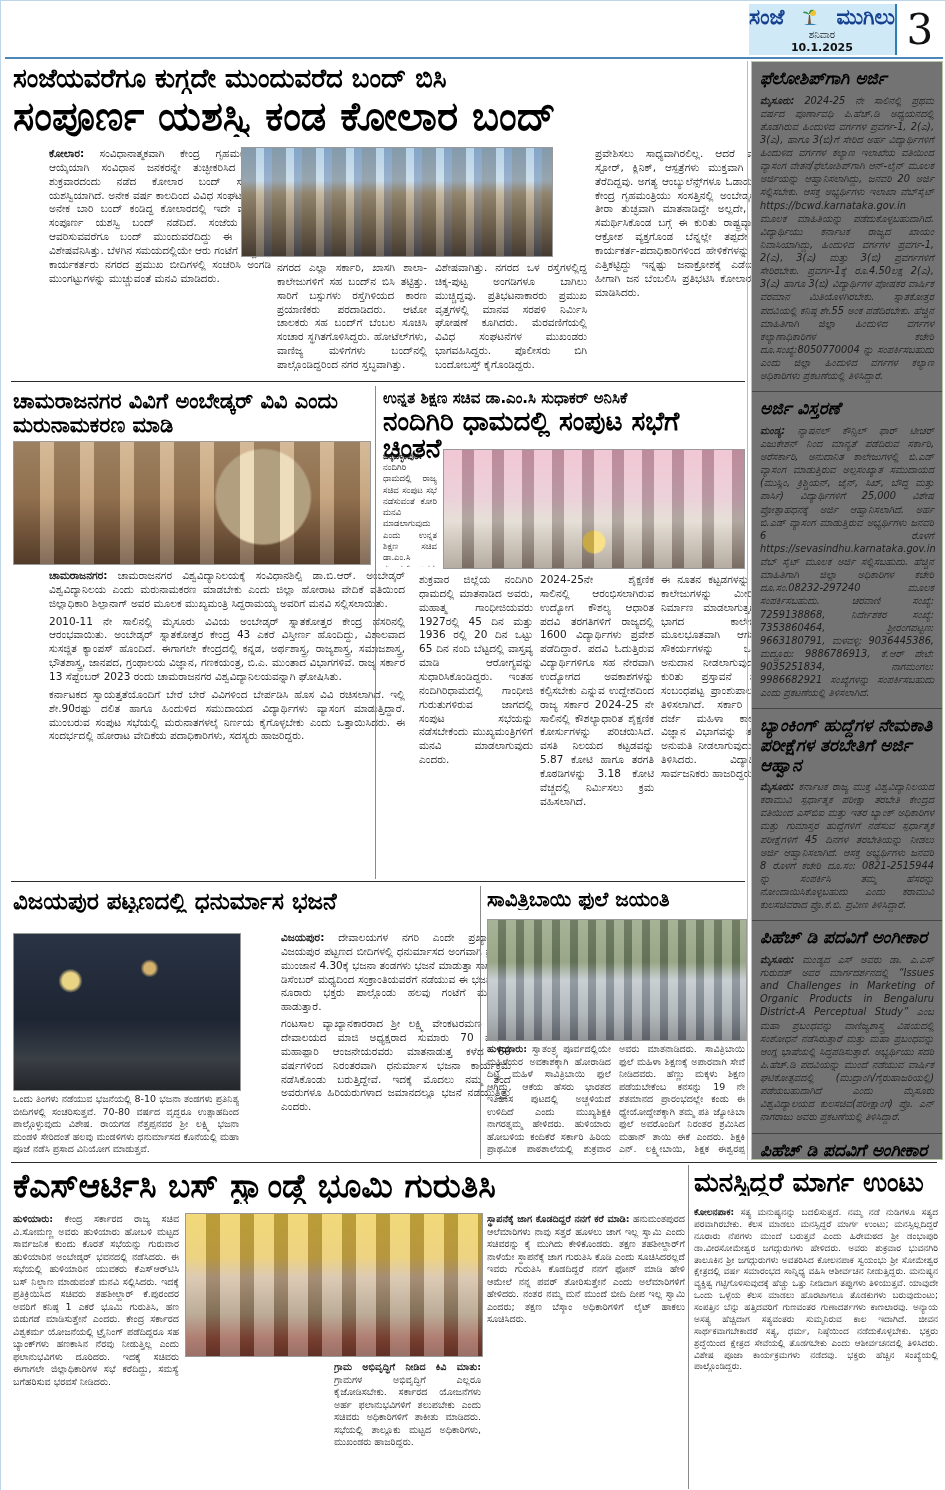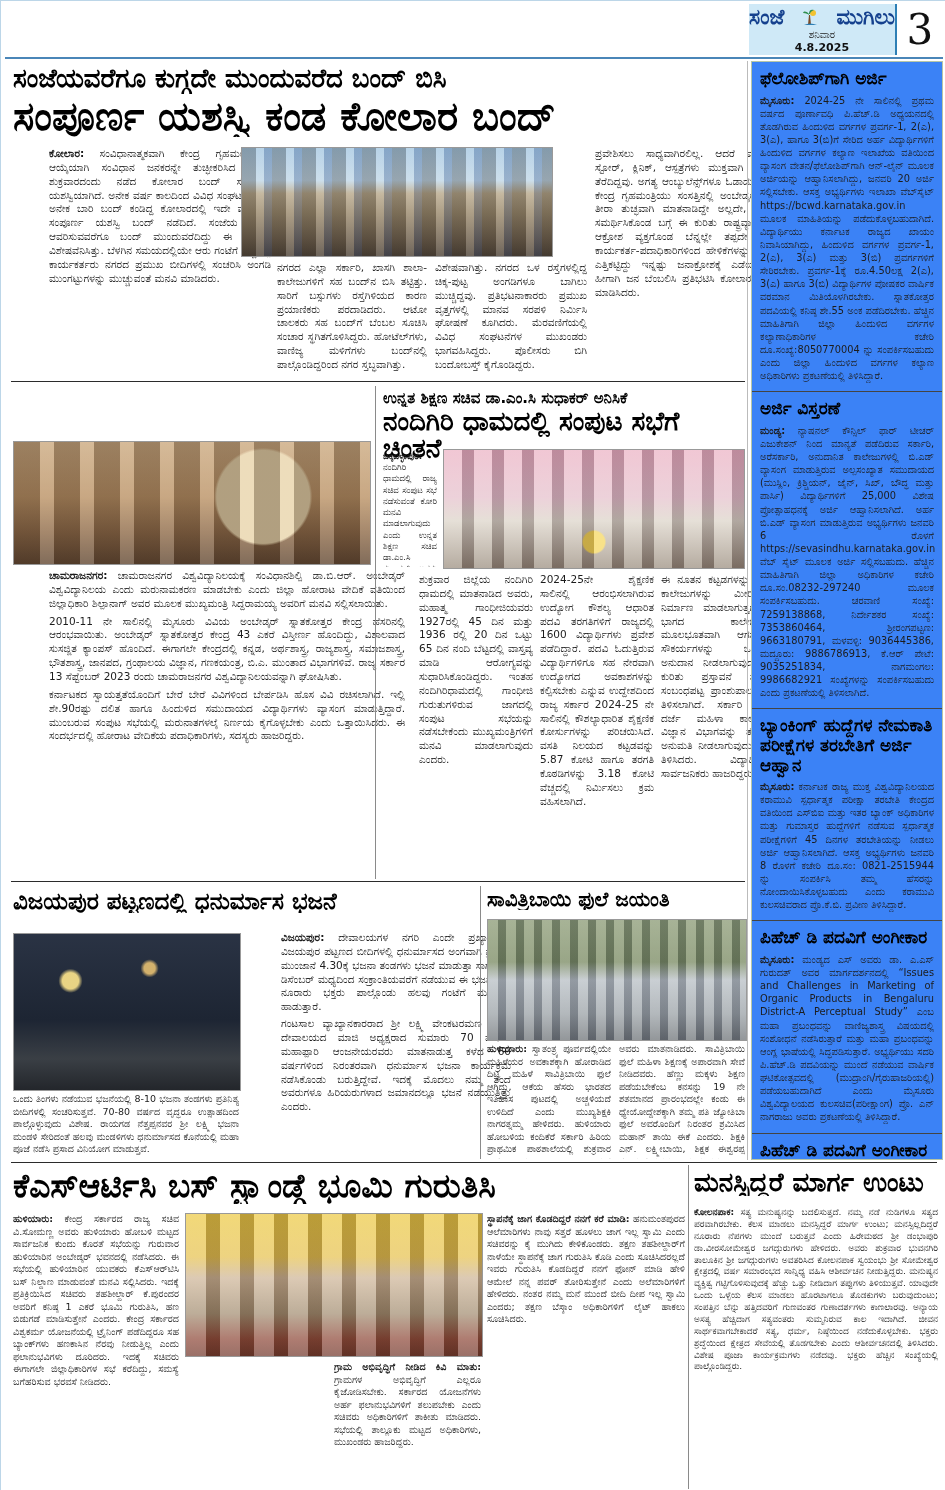--- a/index.html
+++ b/index.html
@@ -43,21 +43,21 @@
       linear-gradient(180deg,#ecc83f 0%,#e6c04a 30%,#cdb394 45%,#a08a6d 70%,#8c4434 88%,#6e3226 100%);}
   .ph-hall:after{content:"";display:block;height:100%;
       background:repeating-linear-gradient(90deg,rgba(255,255,255,.30) 0 20px,rgba(60,45,35,.28) 20px 34px);}
   
   #mast-strip{background:#cfe9f7;display:flex;}
   #mast-name{color:#15418e;font-weight:bold;font-size:21px;white-space:nowrap;}
   #mast-day{font-size:10px;color:#222;}
   #mast-date{font-size:11px;font-weight:bold;color:#111;}
   #page-num{font-family:"DejaVu Serif","Liberation Serif",serif;font-size:42px;color:#111;line-height:1;}
   
-  #sidebar{background:#3b82f6;border:1px solid #b7c6a6;box-sizing:border-box;}
+  #sidebar{background:#737373;border:1px solid #b7c6a6;box-sizing:border-box;font-style:italic;}
   .sb-sec{padding:7px 8px 9px 8px;border-bottom:1px solid #444;}
   .sb-title{font-weight:bold;font-size:17px;line-height:1.15;margin-bottom:5px;color:#000;}
   .sb-body{font-size:9.8px;line-height:1.34;text-align:justify;color:#1c1c1c;}
   .subhead{font-weight:bold;}
 </style>
 </head>
 <body>
 
 <div id="page">
 
@@ -70,21 +70,21 @@
             <circle cx="11" cy="5" r="3" fill="#f2c230"></circle>
             <path d="M7 6 C4 3 2 3 1 5 C4 5 6 6 7 7 Z" fill="#2f8f4e"></path>
             <path d="M7 6 C7 2 9 1 12 2 C9 3 8 5 8 6 Z" fill="#2f8f4e"></path>
             <path d="M7 7 L8 7 L9 17 L6 17 Z" fill="#7a4a24"></path>
             <path d="M2 17 Q8 14 15 17 Z" fill="#2e7fb5"></path>
           </svg>
         </span>
         <span id="mast-name">ಮುಗಿಲು</span>
       </div>
       <div id="mast-day">ಶನಿವಾರ</div>
-      <div id="mast-date">4.8.2025</div>
+      <div id="mast-date">10.1.2025</div>
     </div>
     <div style="width:52px;background:#ffffff;border-left:2px solid #2e7fb5;display:flex;align-items:center;justify-content:center;">
       <span id="page-num">3</span>
     </div>
   </div>
   <div class="abs hr" style="left:4px;top:56px;width:938px;height:2px;background:#4a86b8;"></div>
 
   <div class="abs kicker" style="left:12px;top:62px;width:730px;font-size:26px;">ಸಂಜೆಯವರೆಗೂ ಕುಗ್ಗದೇ ಮುಂದುವರೆದ ಬಂದ್ ಬಿಸಿ</div>
   <div class="abs headline" style="left:12px;top:94px;width:732px;font-size:40px;">ಸಂಪೂರ್ಣ ಯಶಸ್ವಿ ಕಂಡ ಕೋಲಾರ ಬಂದ್</div>
 
@@ -93,20 +93,21 @@
 
   <div class="abs photo ph-kolar" style="left:240px;top:146px;width:310px;height:108px;"></div>
 
   <div class="abs just body-txt" style="left:240px;top:260px;width:150px;height:114px;">ನಗರದ ಎಲ್ಲಾ ಸರ್ಕಾರಿ, ಖಾಸಗಿ ಶಾಲಾ-ಕಾಲೇಜುಗಳಿಗೆ ಸಹ ಬಂದ್‌ನ ಬಿಸಿ ತಟ್ಟಿತ್ತು. ಸಾರಿಗೆ ಬಸ್ಸುಗಳು ರಸ್ತೆಗಿಳಿಯದ ಕಾರಣ ಪ್ರಯಾಣಿಕರು ಪರದಾಡಿದರು. ಆಟೋ ಚಾಲಕರು ಸಹ ಬಂದ್‌ಗೆ ಬೆಂಬಲ ಸೂಚಿಸಿ ಸಂಚಾರ ಸ್ಥಗಿತಗೊಳಿಸಿದ್ದರು. ಹೋಟೆಲ್‌ಗಳು, ವಾಣಿಜ್ಯ ಮಳಿಗೆಗಳು ಬಂದ್‌ನಲ್ಲಿ ಪಾಲ್ಗೊಂಡಿದ್ದರಿಂದ ನಗರ ಸ್ತಬ್ಧವಾಗಿತ್ತು.</div>
   <div class="abs just body-txt" style="left:398px;top:260px;width:152px;height:114px;">ವಿಶೇಷವಾಗಿತ್ತು. ನಗರದ ಒಳ ರಸ್ತೆಗಳಲ್ಲಿದ್ದ ಚಿಕ್ಕ-ಪುಟ್ಟ ಅಂಗಡಿಗಳೂ ಬಾಗಿಲು ಮುಚ್ಚಿದ್ದವು. ಪ್ರತಿಭಟನಾಕಾರರು ಪ್ರಮುಖ ವೃತ್ತಗಳಲ್ಲಿ ಮಾನವ ಸರಪಳಿ ನಿರ್ಮಿಸಿ ಘೋಷಣೆ ಕೂಗಿದರು. ಮೆರವಣಿಗೆಯಲ್ಲಿ ವಿವಿಧ ಸಂಘಟನೆಗಳ ಮುಖಂಡರು ಭಾಗವಹಿಸಿದ್ದರು. ಪೊಲೀಸರು ಬಿಗಿ ಬಂದೋಬಸ್ತ್ ಕೈಗೊಂಡಿದ್ದರು.</div>
 
   <div class="abs just body-txt" style="left:558px;top:146px;width:184px;height:228px;">ಪ್ರವೇಶಿಸಲು ಸಾಧ್ಯವಾಗಿರಲಿಲ್ಲ. ಆದರೆ ಮೆಡಿಕಲ್ ಸ್ಟೋರ್, ಕ್ಲಿನಿಕ್, ಆಸ್ಪತ್ರೆಗಳು ಮುಕ್ತವಾಗಿ ಬಾಗಿಲು ತೆರೆದಿದ್ದವು. ಅಗತ್ಯ ಆಂಬ್ಯುಲೆನ್ಸ್‌ಗಳೂ ಓಡಾಡುತ್ತಿದ್ದವು. ಕೇಂದ್ರ ಗೃಹಮಂತ್ರಿಯು ಸಂಸತ್ತಿನಲ್ಲಿ ಅಂಬೇಡ್ಕರ್ ಬಗ್ಗೆ ತೀರಾ ತುಚ್ಛವಾಗಿ ಮಾತನಾಡಿದ್ದೇ ಅಲ್ಲದೇ, ಅದನ್ನು ಸಮರ್ಥಿಸಿಕೊಂಡ ಬಗ್ಗೆ ಈ ಕುರಿತು ರಾಷ್ಟ್ರವ್ಯಾಪಿ ಜನ ಆಕ್ರೋಶ ವ್ಯಕ್ತಗೊಂಡ ಬೆನ್ನಲ್ಲೇ ತಪ್ಪದೇ ಪಕ್ಷದ ಕಾರ್ಯಕರ್ತ-ಪದಾಧಿಕಾರಿಗಳಿಂದ ಹೇಳಿಕೆಗಳನ್ನು ಕೊಡಿಸಿ ಎತ್ತಿಕಟ್ಟಿದ್ದು ಇನ್ನಷ್ಟು ಜನಾಕ್ರೋಶಕ್ಕೆ ಎಡೆಯಾಗಿತ್ತು. ಹೀಗಾಗಿ ಜನ ಬೆಂಬಲಿಸಿ ಪ್ರತಿಭಟಿಸಿ ಕೋಲಾರ ಬಂದ್ ಮಾಡಿಸಿದರು.</div>
 
   <div class="abs hr" style="left:10px;top:380px;width:734px;"></div>
 
+  <div class="abs headline" style="left:12px;top:388px;width:356px;font-size:21px;line-height:1.15;">ಚಾಮರಾಜನಗರ ವಿವಿಗೆ ಅಂಬೇಡ್ಕರ್ ವಿವಿ ಎಂದು ಮರುನಾಮಕರಣ ಮಾಡಿ</div>
   <div class="abs photo ph-office" style="left:12px;top:440px;width:356px;height:122px;"></div>
   <div class="abs just body-txt" style="left:12px;top:568px;width:356px;height:306px;">
     <div><b class="dl">ಚಾಮರಾಜನಗರ:</b>
       <span>ಚಾಮರಾಜನಗರ ವಿಶ್ವವಿದ್ಯಾನಿಲಯಕ್ಕೆ ಸಂವಿಧಾನಶಿಲ್ಪಿ ಡಾ.ಬಿ.ಆರ್. ಅಂಬೇಡ್ಕರ್ ವಿಶ್ವವಿದ್ಯಾನಿಲಯ ಎಂದು ಮರುನಾಮಕರಣ ಮಾಡಬೇಕು ಎಂದು ಜಿಲ್ಲಾ ಹೋರಾಟ ವೇದಿಕೆ ವತಿಯಿಂದ ಜಿಲ್ಲಾಧಿಕಾರಿ ಶಿಲ್ಪಾನಾಗ್ ಅವರ ಮೂಲಕ ಮುಖ್ಯಮಂತ್ರಿ ಸಿದ್ದರಾಮಯ್ಯ ಅವರಿಗೆ ಮನವಿ ಸಲ್ಲಿಸಲಾಯಿತು.</span></div>
     <div style="margin-top:4px;">2010-11 ನೇ ಸಾಲಿನಲ್ಲಿ ಮೈಸೂರು ವಿವಿಯ ಅಂಬೇಡ್ಕರ್ ಸ್ನಾತಕೋತ್ತರ ಕೇಂದ್ರ ಹೆಸರಿನಲ್ಲಿ ಆರಂಭವಾಯಿತು. ಅಂಬೇಡ್ಕರ್ ಸ್ನಾತಕೋತ್ತರ ಕೇಂದ್ರ 43 ಎಕರೆ ವಿಸ್ತೀರ್ಣ ಹೊಂದಿದ್ದು, ವಿಶಾಲವಾದ ಸುಸಜ್ಜಿತ ಕ್ಯಾಂಪಸ್ ಹೊಂದಿದೆ. ಈಗಾಗಲೇ ಕೇಂದ್ರದಲ್ಲಿ ಕನ್ನಡ, ಅರ್ಥಶಾಸ್ತ್ರ, ರಾಜ್ಯಶಾಸ್ತ್ರ, ಸಮಾಜಶಾಸ್ತ್ರ, ಭೌತಶಾಸ್ತ್ರ, ಜಾನಪದ, ಗ್ರಂಥಾಲಯ ವಿಜ್ಞಾನ, ಗಣಕಯಂತ್ರ, ಬಿ.ಎ. ಮುಂತಾದ ವಿಭಾಗಗಳಿವೆ. ರಾಜ್ಯ ಸರ್ಕಾರ 13 ಸೆಪ್ಟೆಂಬರ್ 2023 ರಂದು ಚಾಮರಾಜನಗರ ವಿಶ್ವವಿದ್ಯಾನಿಲಯವನ್ನಾಗಿ ಘೋಷಿಸಿತು.</div>
     <div style="margin-top:4px;">ಕರ್ನಾಟಕದ ಸ್ವಾಯತ್ತತೆಯೊಂದಿಗೆ ಬೇರೆ ಬೇರೆ ವಿವಿಗಳಿಂದ ಬೇರ್ಪಡಿಸಿ ಹೊಸ ವಿವಿ ರಚಿಸಲಾಗಿದೆ. ಇಲ್ಲಿ ಶೇ.90ರಷ್ಟು ದಲಿತ ಹಾಗೂ ಹಿಂದುಳಿದ ಸಮುದಾಯದ ವಿದ್ಯಾರ್ಥಿಗಳು ವ್ಯಾಸಂಗ ಮಾಡುತ್ತಿದ್ದಾರೆ. ಮುಂಬರುವ ಸಂಪುಟ ಸಭೆಯಲ್ಲಿ ಮರುನಾತಗಳಲ್ಕೆ ನಿರ್ಣಯ ಕೈಗೊಳ್ಳಬೇಕು ಎಂದು ಒತ್ತಾಯಿಸಿದರು. ಈ ಸಂದರ್ಭದಲ್ಲಿ ಹೋರಾಟ ವೇದಿಕೆಯ ಪದಾಧಿಕಾರಿಗಳು, ಸದಸ್ಯರು ಹಾಜರಿದ್ದರು.</div>
   </div>
 
   <div class="abs vr" style="left:374px;top:385px;height:493px;"></div>
 

